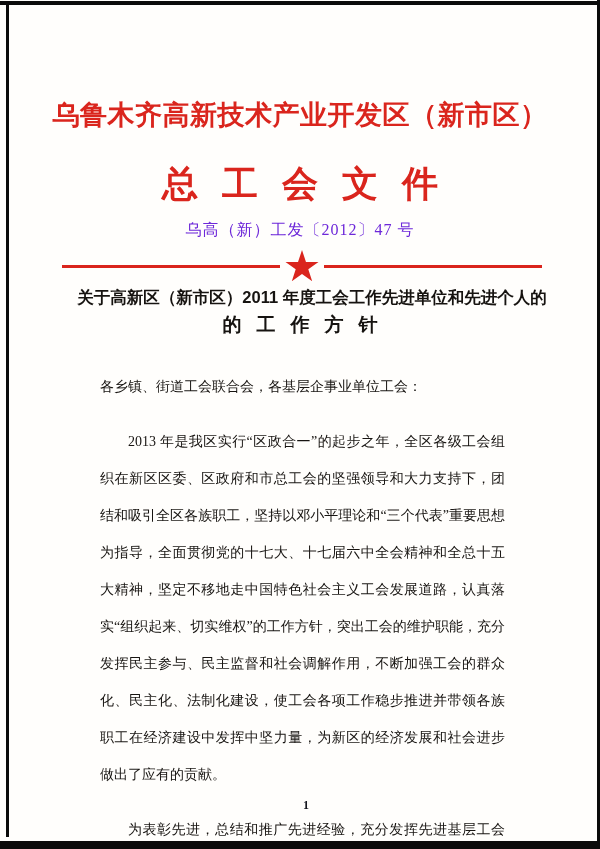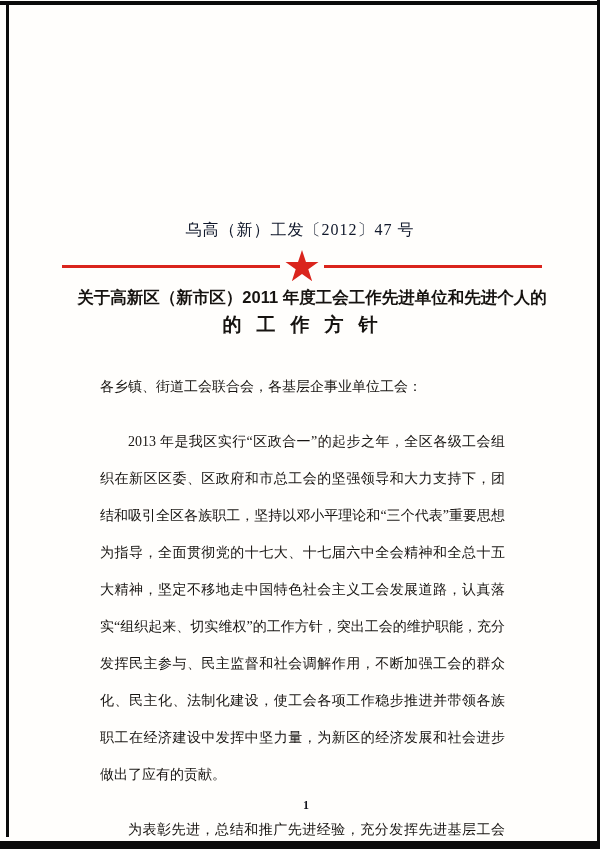--- a/index.html
+++ b/index.html
@@ -33,21 +33,21 @@
   }
   .doc-type { top: 160px; color: var(--red); }
   .doc-type .spaced {
     display: inline-block;
     font-family: "Liberation Sans", "DejaVu Sans", sans-serif;
     font-weight: bold;
     font-size: 36px;
     letter-spacing: 24px;
     margin-right: -24px;
   }
-  .doc-number { top: 220px; font-size: 16px; letter-spacing: 1px; color: #0f172a; }
+  .doc-number { top: 220px; font-size: 16px; letter-spacing: 1px; color: #6d28d9; }
 
   .divider {
     position: absolute;
     top: 250px; left: 62px; right: 58px;
     height: 32px;
     display: flex;
     align-items: center;
     gap: 5px;
   }
   .divider .rule { flex: 1; height: 3px; background: var(--red); }
@@ -97,21 +97,25 @@
 </head>
 <body>
 
 <div class="page">
 
   <div class="scan-border-top"></div>
   <div class="scan-border-left"></div>
   <div class="scan-border-right"></div>
   <div class="scan-border-bottom"></div>
 
+  <div class="center-row org-name">乌鲁木齐高新技术产业开发区（新市区）</div>
 
+  <div class="center-row doc-type">
+    <span class="spaced">总工会文件</span>
+  </div>
 
   <div class="center-row doc-number">乌高（新）工发〔2012〕47 号</div>
 
   <div class="divider">
     <div class="rule"></div>
     <span class="star-wrap">
       <svg viewBox="0 0 100 95" aria-hidden="true">
         <polygon points="50,0 61.8,35.5 99,35.5 68.7,57.5 80.2,93 50,71 19.8,93 31.3,57.5 1,35.5 38.2,35.5" fill="currentColor"></polygon>
       </svg>
     </span>

